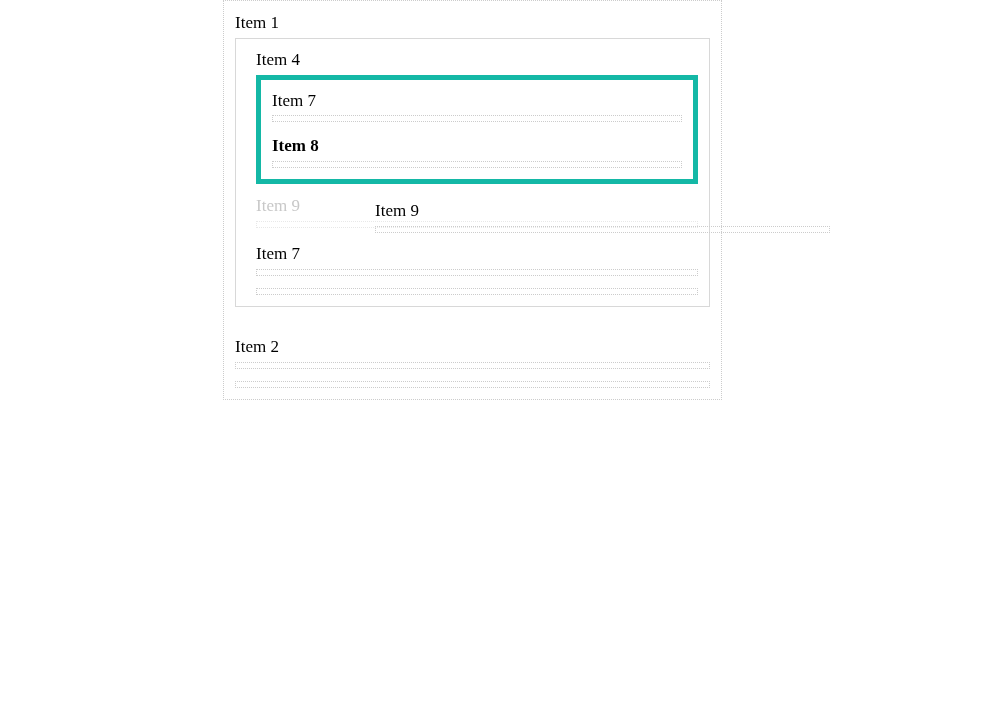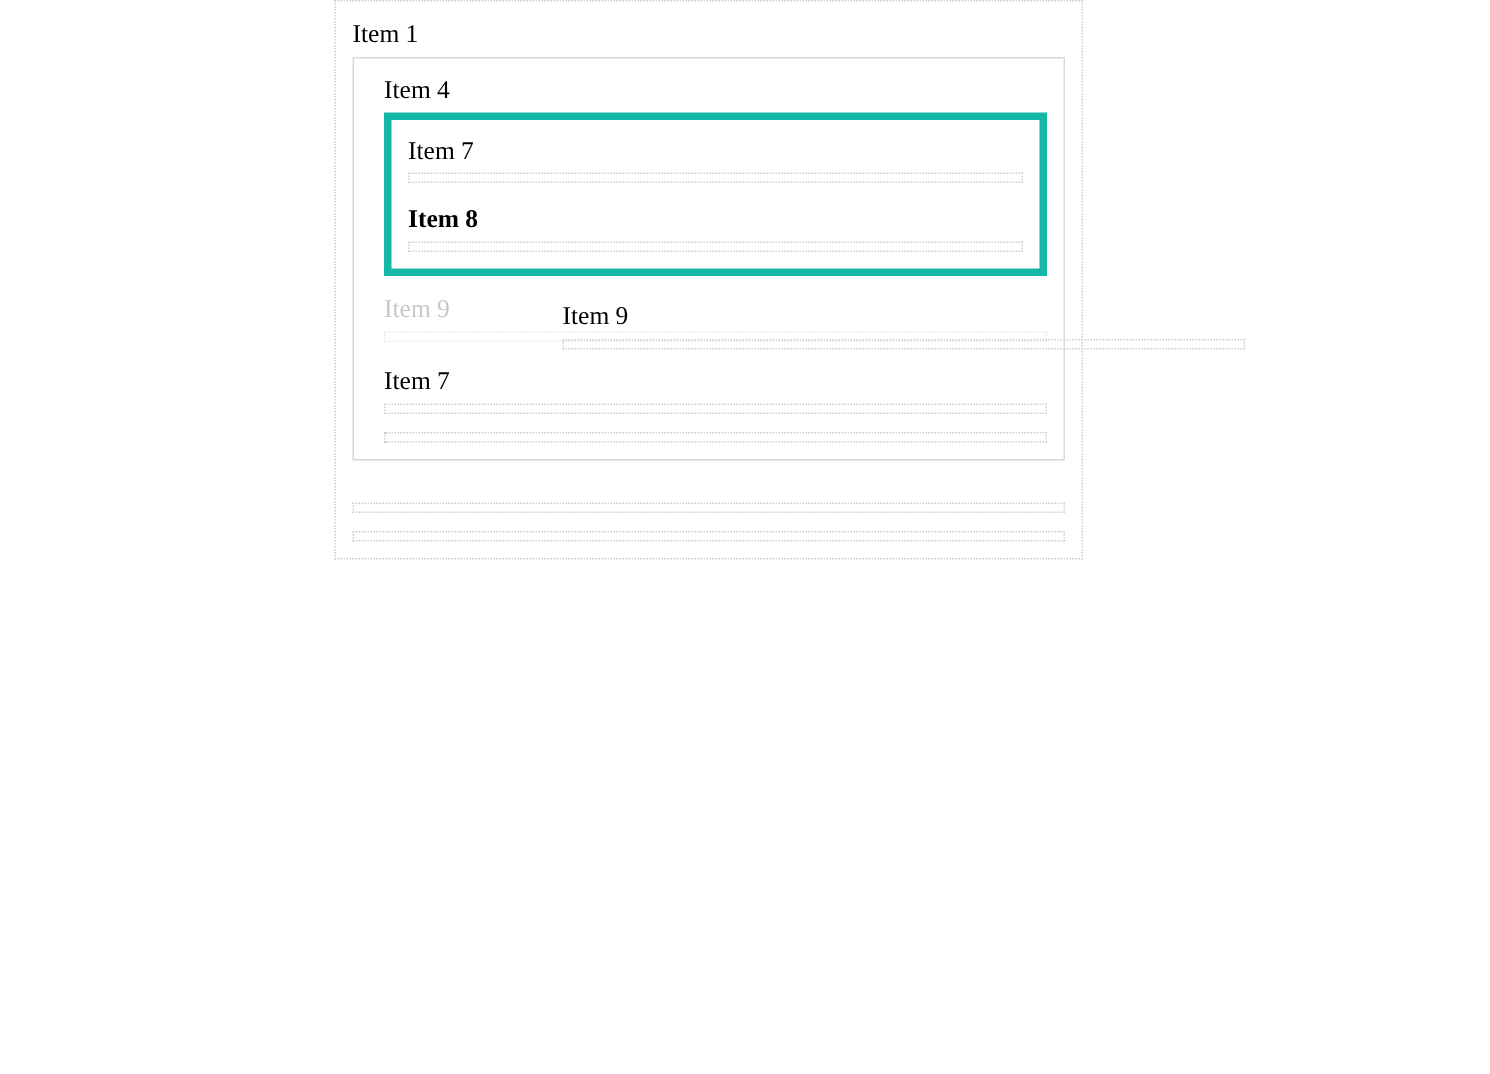--- a/index.html
+++ b/index.html
@@ -94,20 +94,21 @@
 
     <div class="item-label ghost-label item-spacing-sm">Item 9</div>
     <div class="ghost-box"></div>
 
     <div class="item-label spacer-after-nested">Item 7</div>
     <div class="item-box"></div>
 
     <div class="item-box" style="margin-bottom:0;"></div>
   </div>
 
+  <div class="item-label">Item 2</div>
   <div class="item-box"></div>
 
   <div class="item-box" style="margin-bottom:0;"></div>
 </div>
 
 <div class="overlay-item">
   <div class="item-label">Item 9</div>
   <div class="item-box"></div>
 </div>
 

